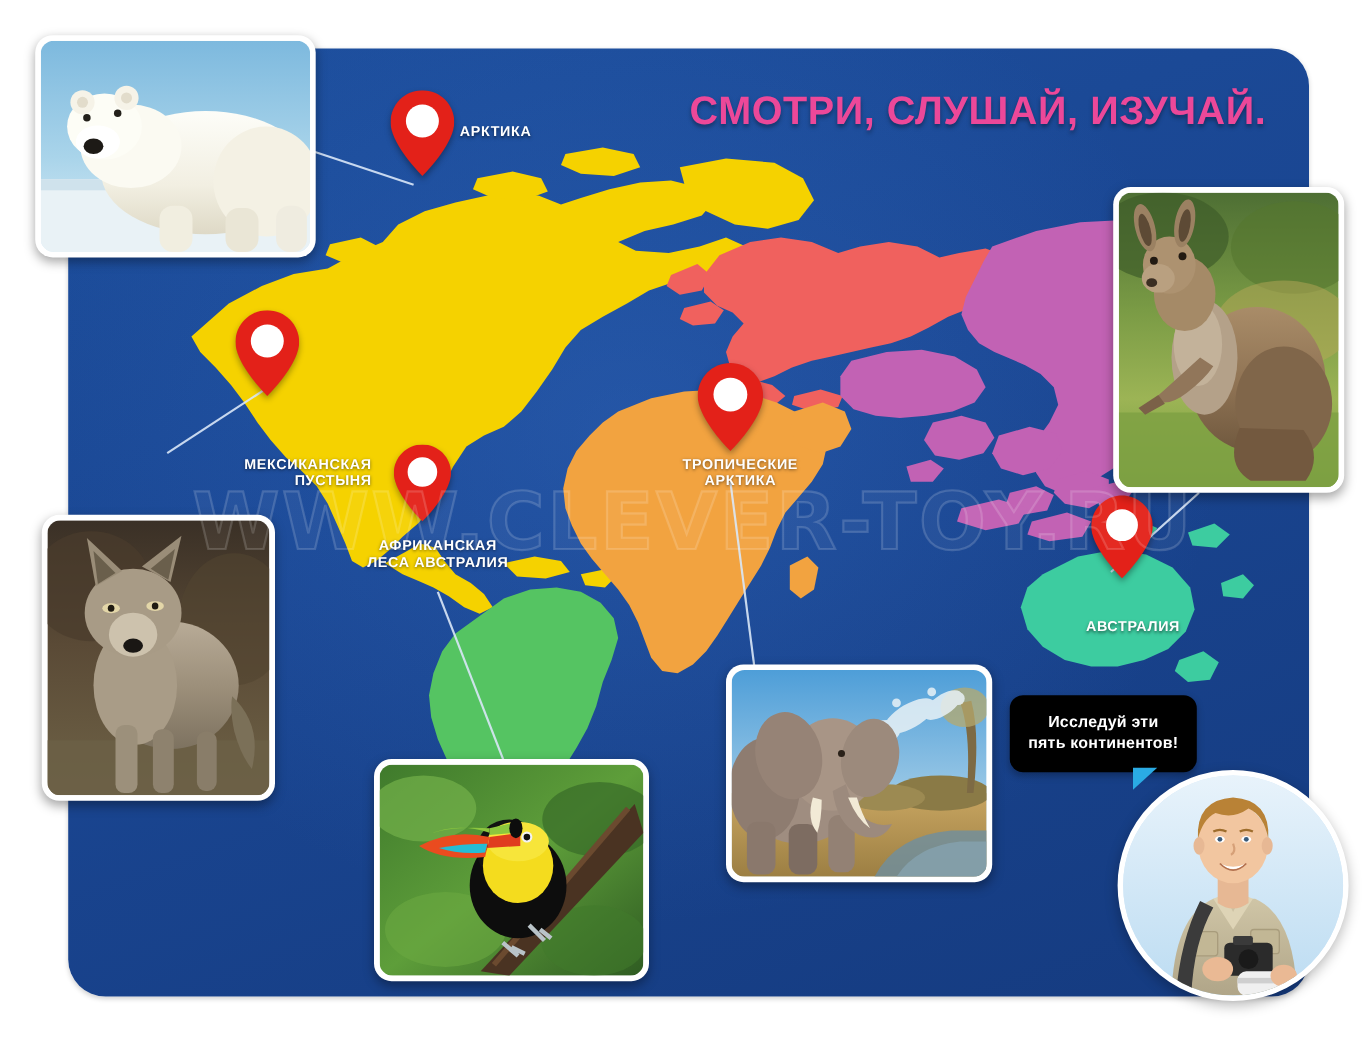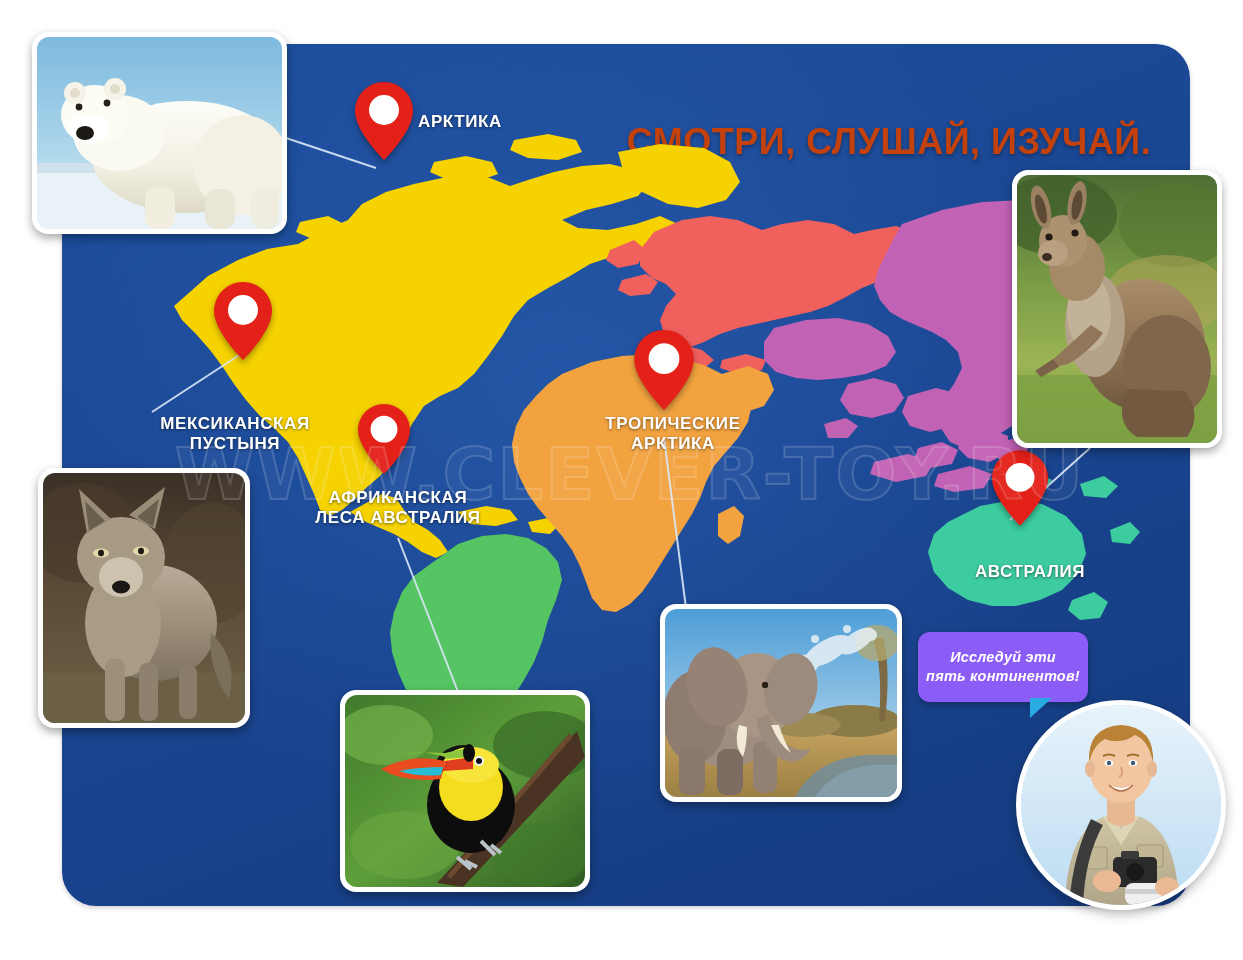--- a/index.html
+++ b/index.html
@@ -17,25 +17,24 @@
   
   #poster::after{
     content:"";position:absolute;inset:0;border-radius:34px;
     background:radial-gradient(ellipse at 45% 40%, rgba(60,120,210,.30) 0%, rgba(12,45,110,.0) 62%);
     pointer-events:none;
   }
 
   
   #title{
     position:absolute;left:604px;top:82px;width:570px;
-    color:#c2410c;font-size:36px;font-weight:bold;letter-spacing:.5px;
+    color:#ec4899;font-size:36px;font-weight:bold;letter-spacing:.5px;
     text-align:center;line-height:1.05;
     text-shadow:0 2px 4px rgba(0,0,0,.35);
     white-space:nowrap;
-    margin-top:41px;
   }
 
   
   #watermark{
     position:absolute;left:50px;top:432px;width:1160px;
     text-align:center;font-size:72px;font-weight:bold;letter-spacing:2px;
     color:rgba(255,255,255,.045);
     -webkit-text-stroke:2px rgba(255,255,255,.16);
     white-space:nowrap;pointer-events:none;z-index:40;
     font-family:"DejaVu Sans",sans-serif;
@@ -47,42 +46,41 @@
   
   #leaders{position:absolute;left:0;top:0;width:1243px;height:960px;z-index:14;pointer-events:none;}
 
   
   .pin{position:absolute;z-index:22;}
   .pin svg{display:block;filter:drop-shadow(0 3px 3px rgba(0,0,0,.35));}
 
   
   .maplabel{
     position:absolute;z-index:24;color:#ffffff;font-weight:bold;
-    font-size:17px;letter-spacing:.6px;line-height:1.18;text-align:center;
+    font-size:13px;letter-spacing:.6px;line-height:1.18;text-align:center;
     text-shadow:0 1px 3px rgba(0,0,0,.55);
   }
 
   
   .photo{
     position:absolute;z-index:30;border-radius:16px;
     background:#ffffff;padding:5px;
     box-shadow:0 4px 10px rgba(0,0,0,.35);
   }
   .photo .inner{
     width:100%;height:100%;border-radius:12px;overflow:hidden;position:relative;
   }
   .photo .inner svg{display:block;width:100%;height:100%;}
 
   
   #bubble{
     position:absolute;left:918px;top:632px;width:170px;height:70px;
-    background:#8b5cf6;border-radius:12px;z-index:34;
+    background:#000000;border-radius:12px;z-index:34;
     display:flex;align-items:center;justify-content:center;
     box-shadow:0 3px 7px rgba(0,0,0,.28);
-    font-style:italic;
   }
   #bubble .txt{
     color:#ffffff;font-size:14.5px;font-weight:bold;line-height:1.28;
     text-align:center;letter-spacing:.2px;
   }
   #bubble .tail{
     position:absolute;right:36px;bottom:-16px;width:0;height:0;
     border-left:0 solid transparent;border-right:22px solid transparent;
     border-top:20px solid #2aabe4;
   }
@@ -226,21 +224,21 @@
   <svg width="56" height="76" viewBox="0 0 58 78">
     <path fill="#E32119" d="M29 0C13 0 0 13 0 29c0 18 22 42 29 49 7-7 29-31 29-49C58 13 45 0 29 0z"></path>
     <circle cx="29" cy="28" r="15" fill="#ffffff"></circle>
   </svg>
 </div>
 
 <div class="maplabel" style="left:418px;top:112px;text-align:left;">
   <span>АРКТИКА</span>
 </div>
 
-<div class="maplabel" style="left:132px;top:414px;width:206px;">
+<div class="maplabel" style="left:132px;top:414px;width:206px;text-align:right;">
   <div>МЕКСИКАНСКАЯ</div>
   <div>ПУСТЫНЯ</div>
 </div>
 
 <div class="maplabel" style="left:302px;top:488px;width:192px;">
   <div>АФРИКАНСКАЯ</div>
   <div>ЛЕСА АВСТРАЛИЯ</div>
 </div>
 
 <div class="maplabel" style="left:588px;top:414px;width:170px;">

